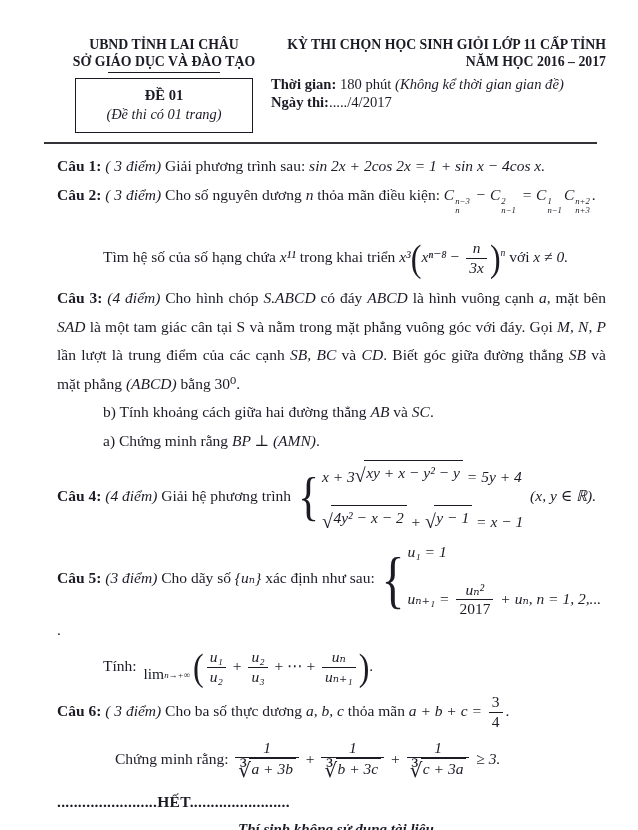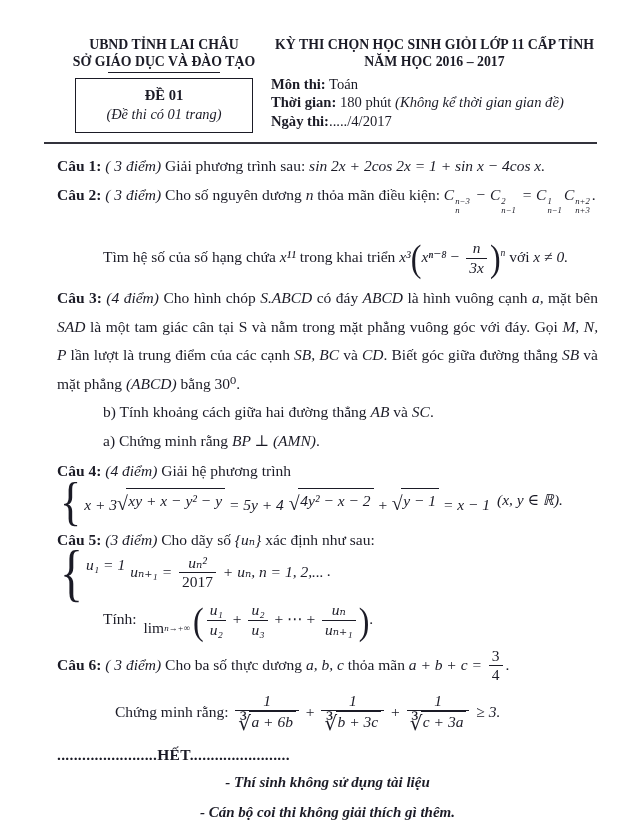--- a/index.html
+++ b/index.html
@@ -1,33 +1,33 @@
 <!DOCTYPE html>
 <html><head>
 <meta charset="utf-8">
 <style>
   html,body{margin:0;padding:0;background:#ffffff;}
   .page{
     width:638px;height:830px;box-sizing:border-box;
-    padding:36px 40px 10px 57px;
+    padding:36px 32px 10px 57px;
     font-family:"Liberation Serif","DejaVu Serif",serif;
     font-size:15.5px;color:#1b1b26;overflow:hidden;position:relative;
   }
   .bold{font-weight:bold;}
   .it{font-style:italic;}
   
   .header{display:flex;}
   .h-left{width:214px;flex:none;text-align:center;}
   .h-left .org{font-weight:bold;font-size:13.8px;line-height:1.26;}
   .org-underline{width:112px;border-bottom:1.6px solid #1b1b26;margin:1px auto 5px auto;}
   .exam-box{border:1.6px solid #1b1b26;width:178px;margin:2px auto 0 auto;padding:8px 2px 9px 2px;box-sizing:border-box;}
   .exam-box .code{font-weight:bold;font-size:14.6px;}
   .exam-box .note{font-style:italic;font-size:14.4px;margin-top:2px;}
   .h-right{flex:1;}
-  .h-right .ttl{font-weight:bold;font-size:13.8px;line-height:1.26;text-align:center;}
+  .h-right .ttl{font-weight:bold;font-size:13.8px;line-height:1.26;text-align:right;}
   .meta{margin-top:4px;font-size:14.6px;line-height:1.28;}
   .rule{border:none;border-top:2px solid #33333c;margin:9px 0 11px -13px;width:553px;}
   
   .q{margin:0 0 7px 0;line-height:1.45;}
   .qjust{text-align:justify;line-height:1.85;margin-bottom:2px;}
   .ind1{margin-left:46px;}
   .ind2{margin-left:58px;}
   .math{font-style:italic;}
   
   .stack{display:inline-flex;flex-direction:column;align-items:flex-start;vertical-align:-0.42em;line-height:1.1;font-size:0.56em;font-style:italic;margin:0 2px 16px 1px;}
@@ -38,21 +38,21 @@
   .frac.rmden .den{font-style:normal;}
   .frac.rm .num,.frac.rm .den{font-style:normal;}
   
   .sqrt{display:inline-flex;align-items:stretch;}
   .sqrt .rsign{align-self:flex-end;line-height:0.92;font-size:1.28em;margin-right:-1.5px;font-style:normal;}
   .sqrt .radicand{border-top:1.3px solid currentColor;padding:1px 3px 0 2px;font-style:italic;}
   
   .system{display:inline-flex;align-items:center;vertical-align:middle;margin:0 3px;}
   .bigbrace{font-size:44px;line-height:0.9;transform:scaleY(1.22);transform-origin:center;font-weight:400;margin-right:3px;}
   .bigbrace.tall{font-size:48px;transform:scaleY(1.32);}
-  .syscol{display:inline-flex;flex-direction:row;gap:5px;text-align:left;}
+  .syscol{display:inline-flex;flex-direction:column;gap:17px;text-align:left;}
   .sysrow{white-space:nowrap;}
   
   .bigparen{display:inline-block;font-size:32px;line-height:0;vertical-align:middle;transform:scaleY(1.18);transform-origin:center;font-weight:300;}
   .tsup{font-size:0.62em;vertical-align:super;font-style:italic;}
   
   .lim{display:inline-flex;align-items:center;line-height:1;vertical-align:-0.55em;margin:0 3px;}
   .lim .limsub{font-size:0.58em;font-style:italic;margin-top:2px;}
   
   .het{text-align:left;font-weight:bold;margin-top:12px;letter-spacing:0.3px;}
   .fnote{text-align:center;font-weight:bold;font-style:italic;margin-top:7px;font-size:15px;line-height:1.5;}
@@ -69,21 +69,20 @@
       <div class="org-underline"></div>
       <div class="exam-box">
         <div class="code">ĐỀ 01</div>
         <div class="note">(Đề thi có 01 trang)</div>
       </div>
     </div>
     <div class="h-right">
       <div class="ttl">KỲ THI CHỌN HỌC SINH GIỎI LỚP 11 CẤP TỈNH</div>
       <div class="ttl">NĂM HỌC 2016 – 2017</div>
       <div class="meta">
-        <div><span class="bold">Môn thi:</span><span> Toán</span></div>
         <div><span class="bold">Thời gian:</span><span> 180 phút </span><span class="it">(Không kể thời gian gian đề)</span></div>
         <div><span class="bold">Ngày thi:</span><span>...../4/2017</span></div>
       </div>
     </div>
   </div>
 
   <hr class="rule">
 
   <p class="q"><span class="bold">Câu 1:</span><span class="it"> ( 3 điểm) </span><span>Giải phương trình sau: </span><span class="math">sin 2x + 2cos 2x = 1 + sin x − 4cos x.</span></p>
 
@@ -156,21 +155,21 @@
 
   <p class="q"><span class="bold">Câu 6:</span><span class="it"> ( 3 điểm) </span><span>Cho ba số thực dương </span><span class="math">a, b, c</span><span> thỏa mãn </span><span class="math">a + b + c = </span><span class="frac rm">
         <span class="num">3</span>
         <span class="den">4</span>
       </span><span>.</span></p>
 
   <p class="q ind2"><span>Chứng minh rằng:  </span><span class="frac rmden">
         <span class="num">1</span>
         <span class="den"><span class="sqrt">
             <span class="rsign">∛</span>
-            <span class="radicand">a + 6b</span>
+            <span class="radicand">a + 3b</span>
           </span></span>
       </span><span> + </span><span class="frac rmden">
         <span class="num">1</span>
         <span class="den"><span class="sqrt">
             <span class="rsign">∛</span>
             <span class="radicand">b + 3c</span>
           </span></span>
       </span><span> + </span><span class="frac rmden">
         <span class="num">1</span>
         <span class="den"><span class="sqrt">

